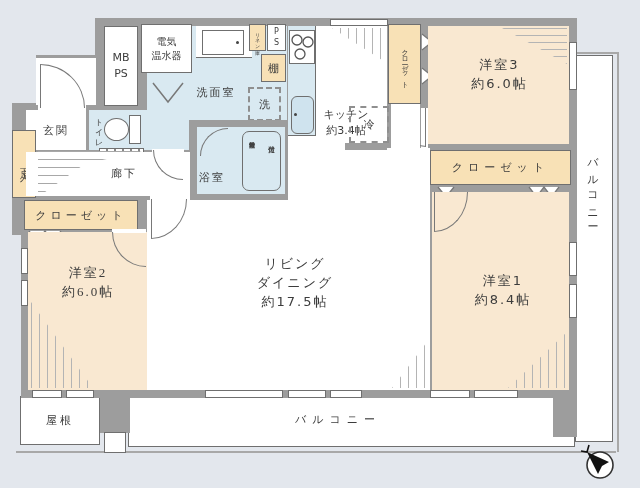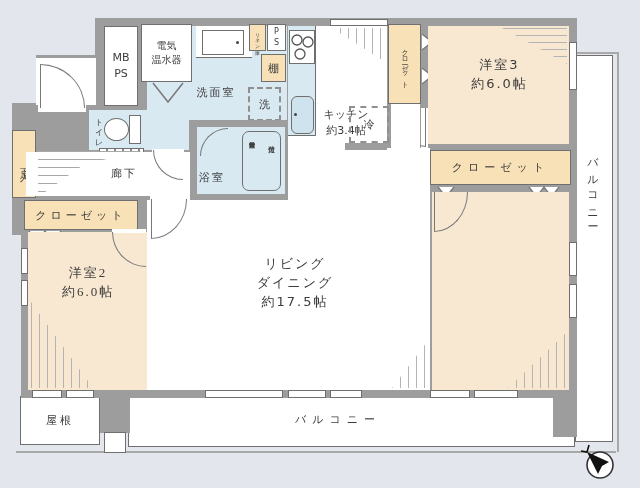--- a/index.html
+++ b/index.html
@@ -55,21 +55,21 @@
   <div class="rm cflex" style="left:249px;top:24px;width:17px;height:27px;background:#f8e1b6;"><span class="vlbl" style="position:static;font-size:5px;">リネン庫</span></div>
   <div class="rm cflex" style="left:267px;top:24px;width:19px;height:27px;background:#fff;font-size:8px;line-height:1.3;"><span>P
 S</span></div>
   <div class="rm cflex" style="left:261px;top:54px;width:25px;height:28px;background:#f8e1b6;font-size:11px;"><span>棚</span></div>
   <div class="dash" style="left:248px;top:87px;width:33px;height:34px;font-size:11px;">
       <span>洗</span>
     </div>
 
   <div class="rm cflex" style="left:104px;top:26px;width:34px;height:80px;background:#fff;font-size:11px;line-height:1.5;"><span>MB
 PS</span></div>
-  <div class="rm cflex" style="left:141px;top:24px;width:51px;height:58px;background:#fff;font-size:10px;line-height:1.4;"><span>電気
+  <div class="rm cflex" style="left:141px;top:24px;width:51px;height:49px;background:#fff;font-size:10px;line-height:1.4;"><span>電気
 温水器</span></div>
   <svg class="tri" style="left:151px;top:82px;" width="34" height="22" viewBox="0 0 34 22">
       <path d="M2 1 L17 20 L32 1" fill="#d9e9f1" stroke="#787878" stroke-width="1.5"></path>
     </svg>
 
   <div class="wall" style="left:189px;top:120px;width:8px;height:76px;"></div>
   <div class="wall" style="left:189px;top:120px;width:98px;height:7px;"></div>
   <div class="rm nb" style="left:197px;top:127px;width:88px;height:67px;background:#d9e9f1;"></div>
   <div class="rm" style="left:242px;top:131px;width:39px;height:60px;background:#d9e9f1;border-radius:7px;">
     <span class="vlbl" style="right:4px;top:8px;font-size:7px;">追焚付</span>
@@ -114,20 +114,21 @@
   <div class="rm cflex" style="left:430px;top:150px;width:141px;height:35px;background:#f8e1b6;font-size:11px;letter-spacing:5px;"><span>クローゼット</span></div>
   <svg class="tri" style="left:437px;top:186px;" width="18" height="13" viewBox="0 0 18 13">
       <path d="M1 1 L9 11 L17 1" fill="#fff" stroke="#787878" stroke-width="1.3"></path>
     </svg>
   <svg class="tri" style="left:528px;top:186px;" width="34" height="13" viewBox="0 0 34 13">
       <path d="M1 1 L8.5 11 L16 1 L23.5 11 L31 1" fill="#fff" stroke="#787878" stroke-width="1.3"></path>
     </svg>
 
   <div class="abs" style="left:38px;top:103px;width:48px;height:9px;background:#fff;"></div>
   <div class="arc" style="left:40px;top:64px;width:45px;height:44px;border-left:1.5px solid #787878;border-top:1.5px solid #787878;border-right:1.5px solid #787878;border-radius:0 100% 0 0;"></div>
+  <div class="rm nb cflex" style="left:26px;top:110px;width:60px;height:40px;background:#fff;font-size:11px;letter-spacing:2px;"><span>玄関</span></div>
 
   <div class="rm nb" style="left:89px;top:110px;width:58px;height:40px;background:#d9e9f1;"></div>
   <span class="vlbl" style="left:92px;top:113px;font-size:8px;letter-spacing:1px;">トイレ</span>
   <div class="rm" style="left:104px;top:118px;width:25px;height:23px;background:#fff;border-radius:50%;"></div>
   <div class="rm" style="left:129px;top:115px;width:12px;height:29px;background:#fff;"></div>
   <div class="win" style="left:99px;top:148px;width:45px;height:7px;background:repeating-linear-gradient(90deg,#fff 0 6px,#888 6px 8px);"></div>
 
   <div class="rm cflex" style="left:12px;top:130px;width:24px;height:68px;background:#f8e1b6;"><span class="vlbl" style="position:static;font-size:9px;letter-spacing:2px;">下足入</span></div>
 
   <div class="rm nb" style="left:26px;top:152px;width:164px;height:44px;background:#fff;"></div>
@@ -157,20 +158,22 @@
   <div class="rm nb" style="left:387px;top:148px;width:43px;height:54px;background:#fff;"></div>
   <div class="rm nb" style="left:391px;top:104px;width:29px;height:46px;background:#fff;"></div>
   <div class="abs" style="left:150px;top:193px;width:40px;height:9px;background:#fff;"></div>
   <div class="lbl" style="left:230px;top:255px;width:130px;font-size:13px;letter-spacing:2px;">リビング
 ダイニング
 約17.5帖</div>
   <div class="arc" style="left:151px;top:199px;width:36px;height:40px;border-left:1.5px solid #787878;border-bottom:1.5px solid #787878;border-right:1.5px solid #787878;border-radius:0 0 100% 0;"></div>
   <div class="hatch" style="left:392px;top:338px;width:38px;height:50px;background:repeating-linear-gradient(90deg,#b4b4b4 0 1px,transparent 1px 8px);clip-path:polygon(100% 0,100% 100%,0 100%);"></div>
 
   <div class="rm nb" style="left:432px;top:192px;width:137px;height:198px;background:#f9e8d1;"></div>
+  <div class="lbl" style="left:458px;top:272px;width:90px;font-size:13px;letter-spacing:2px;">洋室1
+約8.4帖</div>
   <div class="arc" style="left:434px;top:192px;width:34px;height:40px;border-left:1.5px solid #787878;border-bottom:1.5px solid #787878;border-right:1.5px solid #787878;border-radius:0 0 100% 0;"></div>
   <div class="hatch" style="left:508px;top:332px;width:59px;height:56px;background:repeating-linear-gradient(90deg,#b4b4b4 0 1px,transparent 1px 8px);clip-path:polygon(100% 0,100% 100%,0 100%);"></div>
 
   <div class="win" style="left:569px;top:42px;width:8px;height:48px;"></div>
   <div class="win" style="left:569px;top:242px;width:8px;height:34px;"></div>
   <div class="win" style="left:569px;top:284px;width:8px;height:34px;"></div>
   <div class="win" style="left:330px;top:19px;width:58px;height:7px;"></div>
   <div class="win" style="left:205px;top:390px;width:78px;height:8px;"></div>
   <div class="win" style="left:288px;top:390px;width:38px;height:8px;"></div>
   <div class="win" style="left:330px;top:390px;width:32px;height:8px;"></div>

